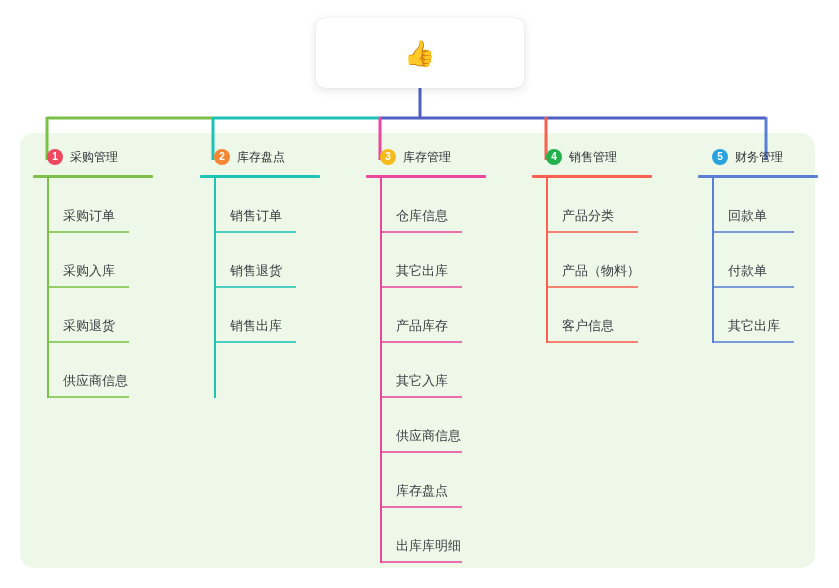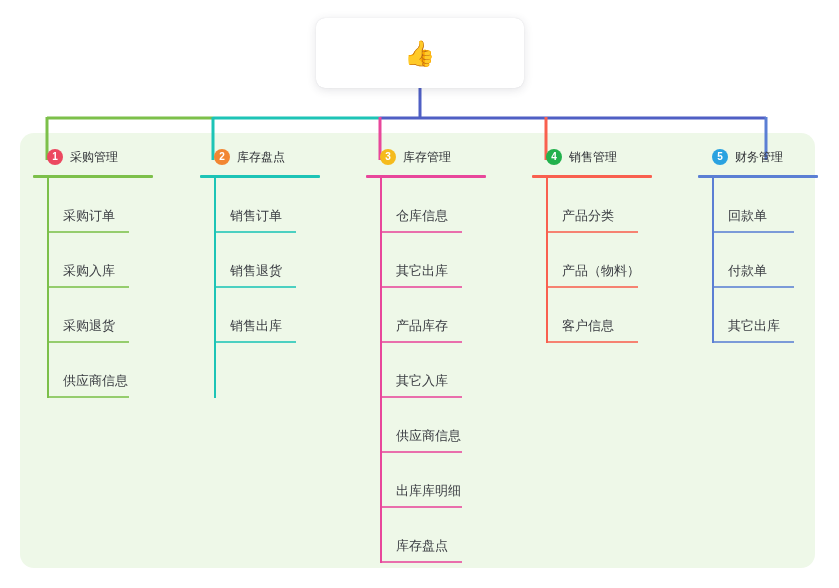--- a/index.html
+++ b/index.html
@@ -226,25 +226,25 @@
           </div>
           <div class="item">
             <span class="item-label">其它入库</span>
             <div class="item-rule" style="width: 82px; background: rgb(232, 71, 155); opacity: 0.78;"></div>
           </div>
           <div class="item">
             <span class="item-label">供应商信息</span>
             <div class="item-rule" style="width: 82px; background: rgb(232, 71, 155); opacity: 0.78;"></div>
           </div>
           <div class="item">
+            <span class="item-label">库存盘点</span>
+            <div class="item-rule" style="width: 82px; background: rgb(232, 71, 155); opacity: 0.78;"></div>
+          </div>
+          <div class="item">
             <span class="item-label">出库库明细</span>
-            <div class="item-rule" style="width: 82px; background: rgb(232, 71, 155); opacity: 0.78;"></div>
-          </div>
-          <div class="item">
-            <span class="item-label">库存盘点</span>
             <div class="item-rule" style="width: 82px; background: rgb(232, 71, 155); opacity: 0.78;"></div>
           </div>
         </div>
       </div>
       <div class="column" style="left: 532px;">
         <div class="col-header">
           <span class="badge" style="background: rgb(34, 177, 76);">4</span>
           <span class="col-title">销售管理</span>
         </div>
         <div class="col-rule" style="width: 120px; background: rgb(249, 96, 79);"></div>

